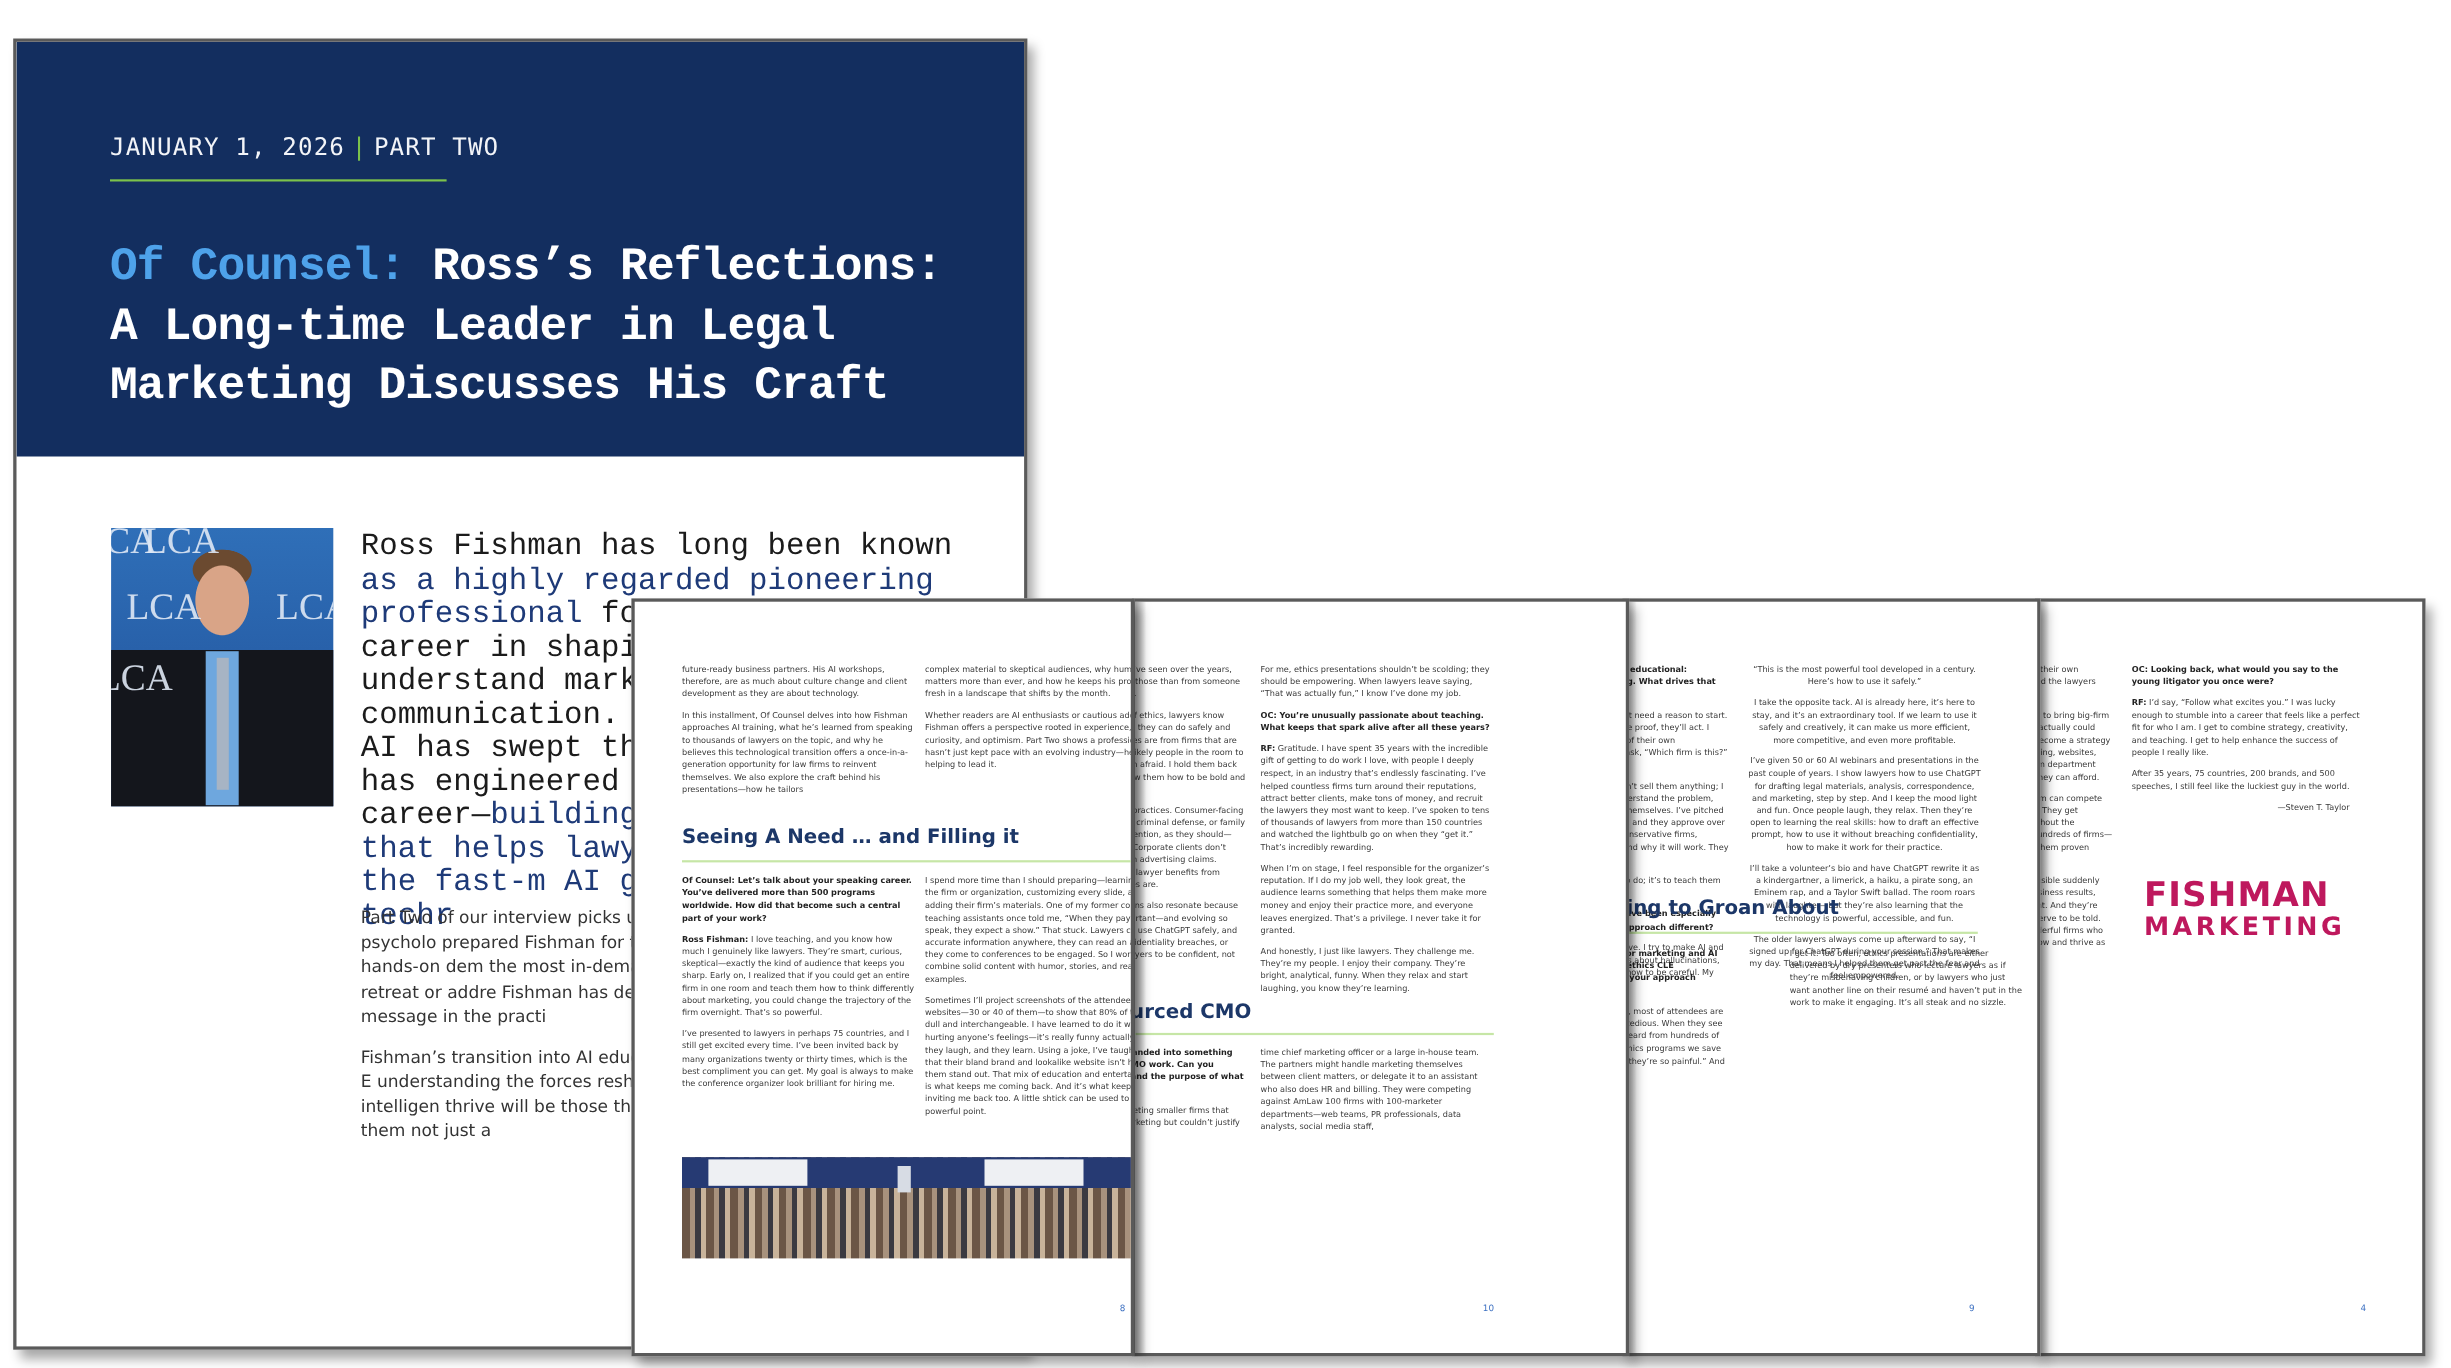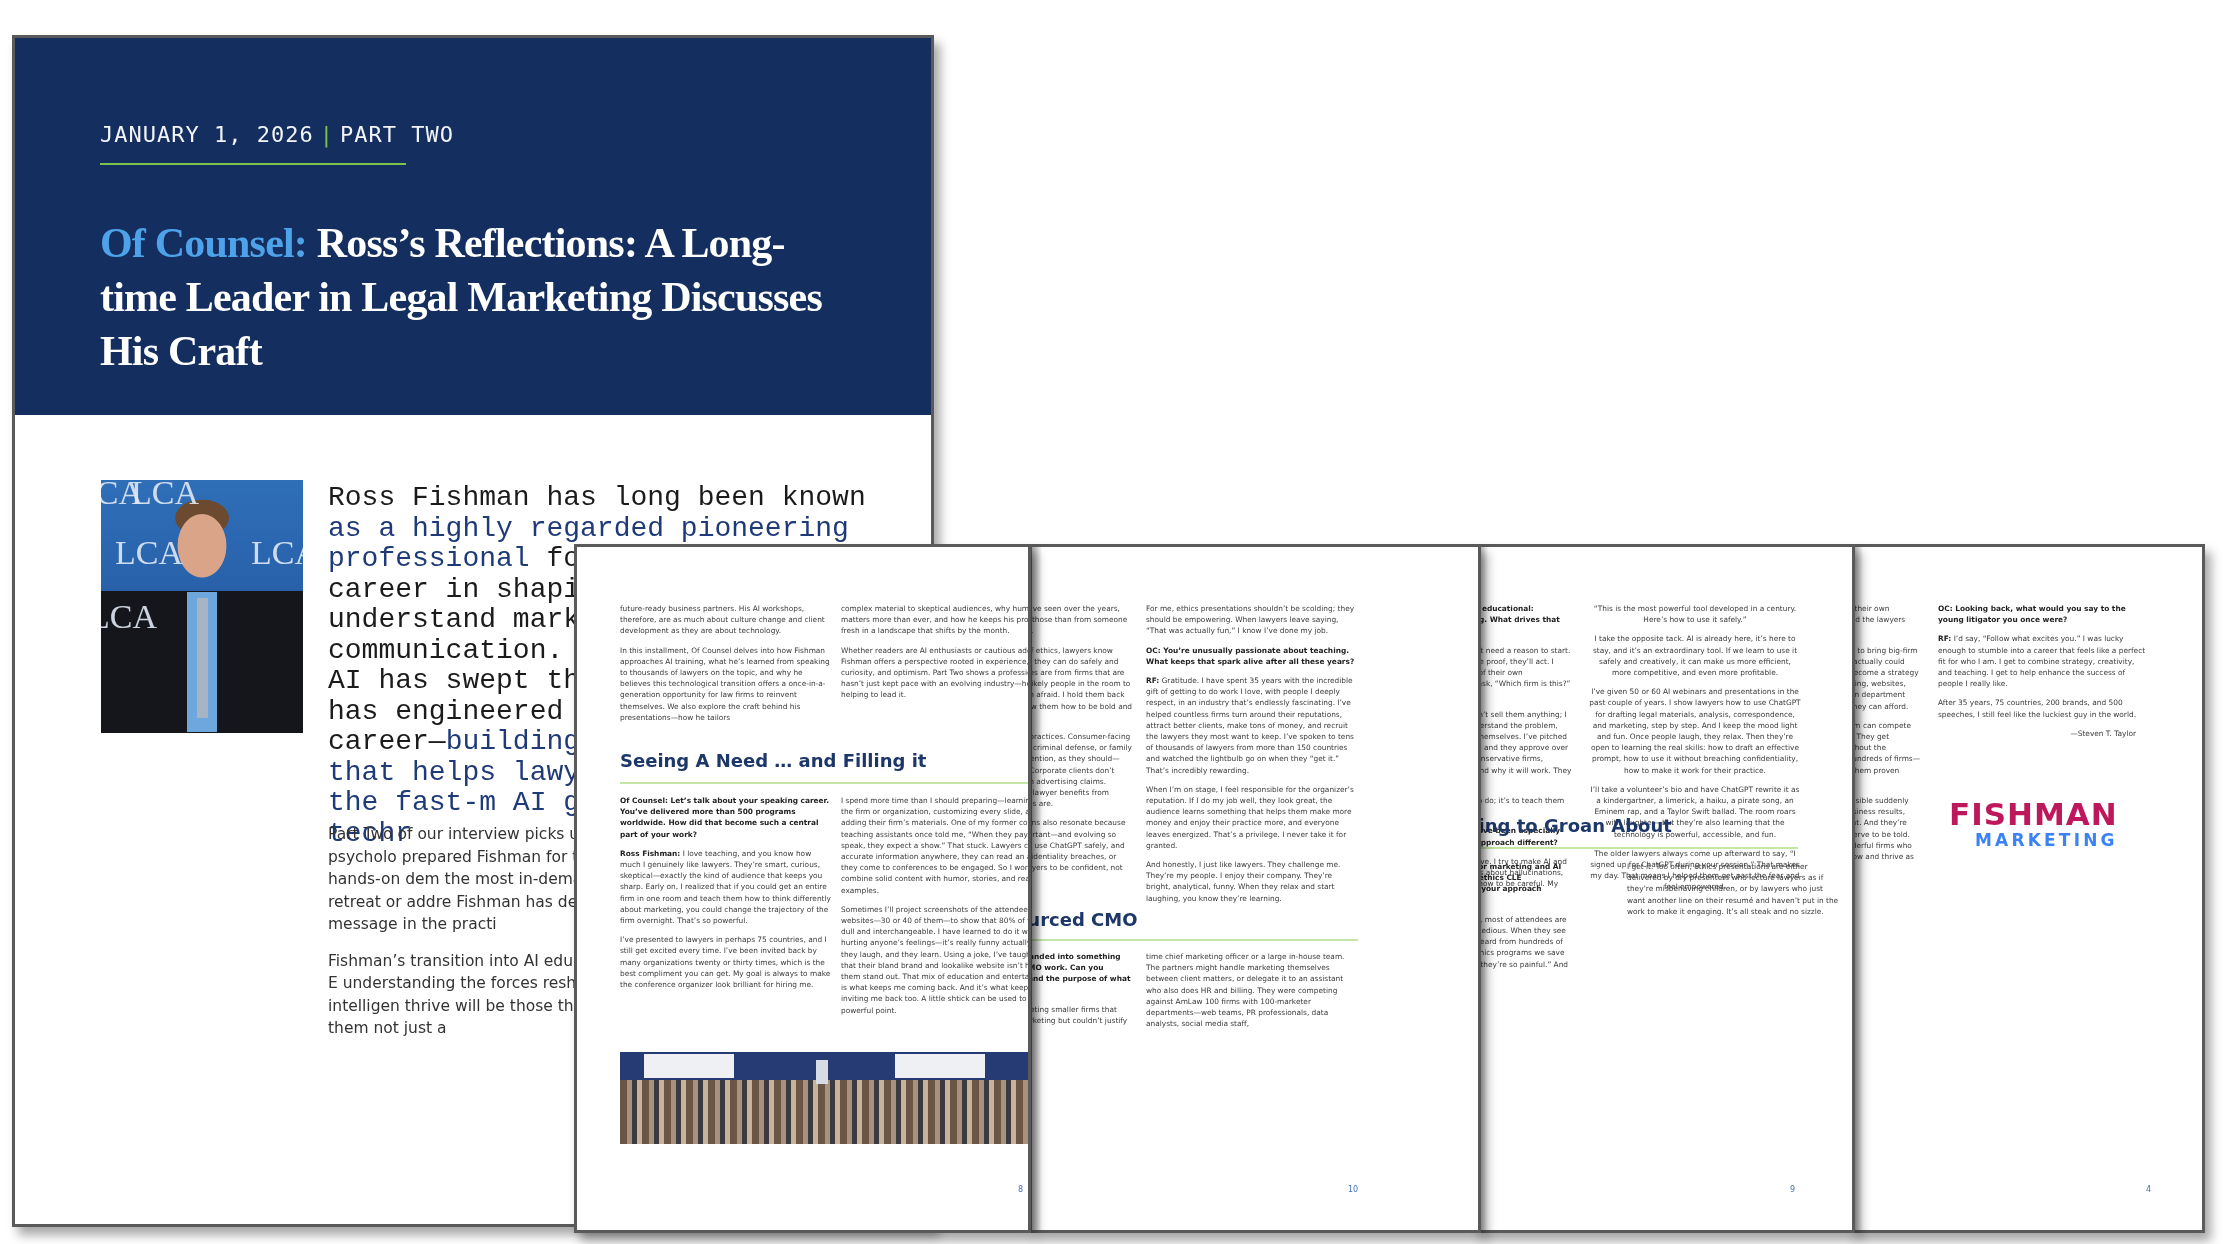--- a/index.html
+++ b/index.html
@@ -24,21 +24,21 @@
     position:absolute; left:85px; top:84px;
     color:#f2f4f8; font-family:"DejaVu Sans Mono", monospace;
     font-size:22px; letter-spacing:1px; white-space:nowrap;
   }
   #cover .dateline .sep { color:#7cc24b; padding:0 6px; }
   #cover .rule {
     position:absolute; left:85px; top:125px; width:306px; height:2px; background:#7cc24b;
   }
   #cover .title {
     position:absolute; left:85px; top:178px; width:760px;
-    color:#ffffff; font-family:Liberation Serif, serif; font-weight:bold;
+    color:#ffffff; font-family:Liberation Mono, monospace; font-weight:bold;
     font-size:42px; line-height:54px; letter-spacing:-0.8px;
   }
   #cover .title .accent { color:#4ea2ea; }
   #cover .photo {
     position:absolute; left:86px; top:442px; width:202px; height:253px;
     background:
       radial-gradient(ellipse 40px 52px at 50% 26%, #d9a487 0 60%, transparent 62%),
       radial-gradient(ellipse 44px 30px at 50% 15%, #6b4a30 0 60%, transparent 62%),
       linear-gradient(180deg, transparent 0 44%, #14161c 44% 100%),
       linear-gradient(180deg, #2f6fb8, #1f4f98);
@@ -120,21 +120,21 @@
   #p9 .c4 { left:111px; top:314px; width:212px;margin-left:38px; }
   #p9 .pnum { left:312px; top:638px; }
 
   
   #p11 .c1 { left:0px; top:56px; width:70px; overflow:hidden; }
   #p11 .c1 .inner { margin-left:-140px; width:210px; }
   #p11 .c2 { left:85px; top:56px; width:212px; }
   #p11 .pnum { left:293px; top:638px; }
   #p11 .logo { position:absolute; left:96px; top:252px; font-family:"DejaVu Sans", sans-serif; font-weight:bold; line-height:1; }
   #p11 .logo .l1 { color:#be185d; font-size:31px; letter-spacing:1px; }
-  #p11 .logo .l2 { color:#3b82f6; font-size:17px; letter-spacing:3.2px; margin-top:2px;text-align:right; }
+  #p11 .logo .l2 { color:#be185d; font-size:23px; letter-spacing:3.2px; margin-top:2px;text-align:right; }
   #p11 .sig { text-align:right; margin-right:14px; }
 
   
   .edge-shadow { position:absolute; left:0; top:0; width:10px; height:100%;
     background:linear-gradient(90deg, rgba(0,0,0,0.35), rgba(0,0,0,0)); }
 </style>
 </head>
 <body>
 
 <div class="page" id="cover">

